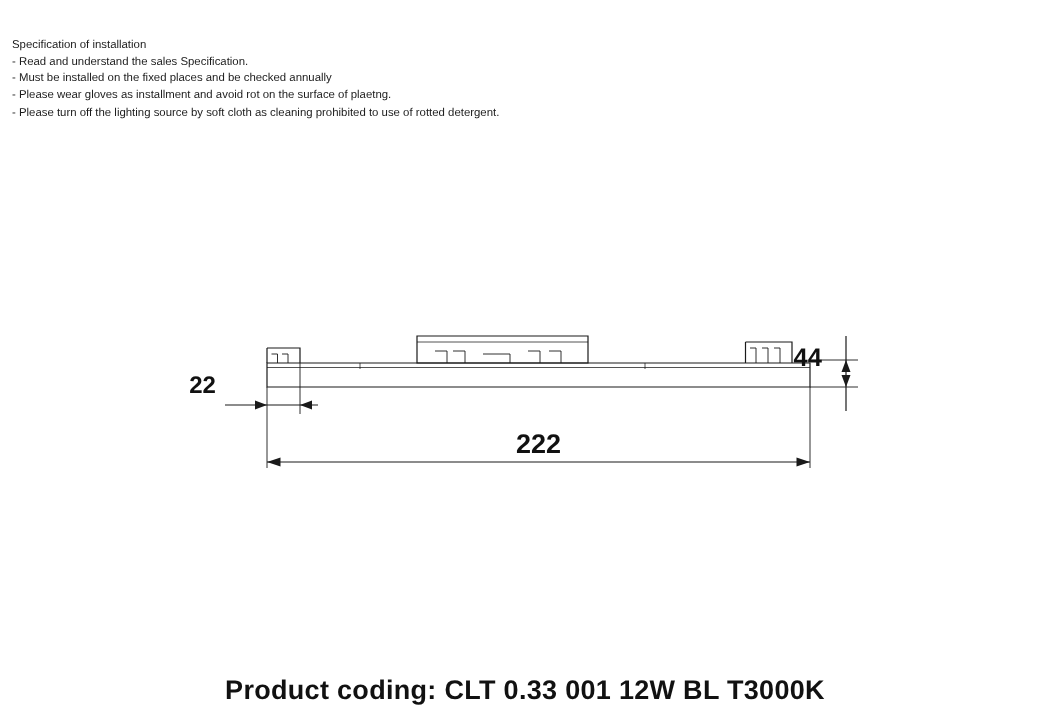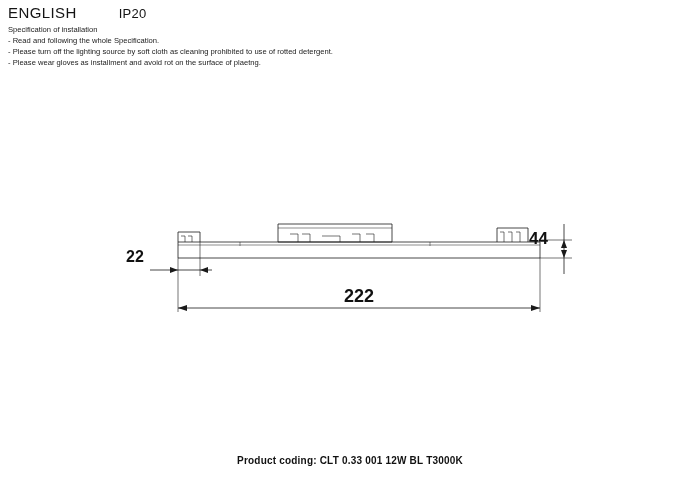--- a/index.html
+++ b/index.html
@@ -84,42 +84,39 @@
   }
   
   .footer {
     position: absolute;
     left: 0;
     top: 450px;
     width: 700px;
     text-align: center;
   }
   .footer-text {
-    font-size: 10px;
+    font-size: 18px;
     font-weight: bold;
     letter-spacing: 0.2px;
     color: #111111;
   }
 </style>
 </head>
 <body>
 
 <div class="page">
 
-  <div class="header">
-    <span class="header-lang">ENGLISH</span>
-    <span class="header-ip">IP20</span>
-  </div>
 
   <div class="instructions">
     <div class="instr-title">Specification of installation</div>
     <ul class="instr-list">
-      <li>- Read and following the whole Specification.</li>
+      <li>- Read and understand the sales Specification.</li>
+      <li>- Must be installed on the fixed places and be checked annually</li>
+      <li>- Please wear gloves as installment and avoid rot on the surface of plaetng.</li>
       <li>- Please turn off the lighting source by soft cloth as cleaning prohibited to use of rotted detergent.</li>
-      <li>- Please wear gloves as installment and avoid rot on the surface of plaetng.</li>
     </ul>
   </div>
 
   <div class="drawing">
     <svg width="700" height="180" viewBox="0 0 700 180" xmlns="http://www.w3.org/2000/svg">
 
       <g fill="none" stroke="#1a1a1a" stroke-width="0.8">
 
         <path d="M178 62 L540 62 L540 78 L178 78 Z"></path>
 

